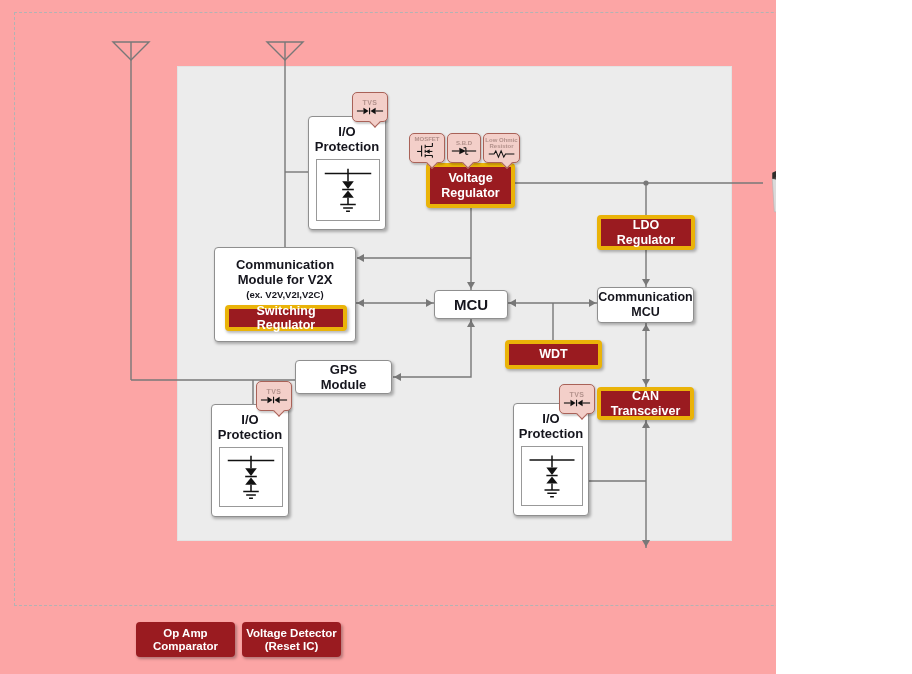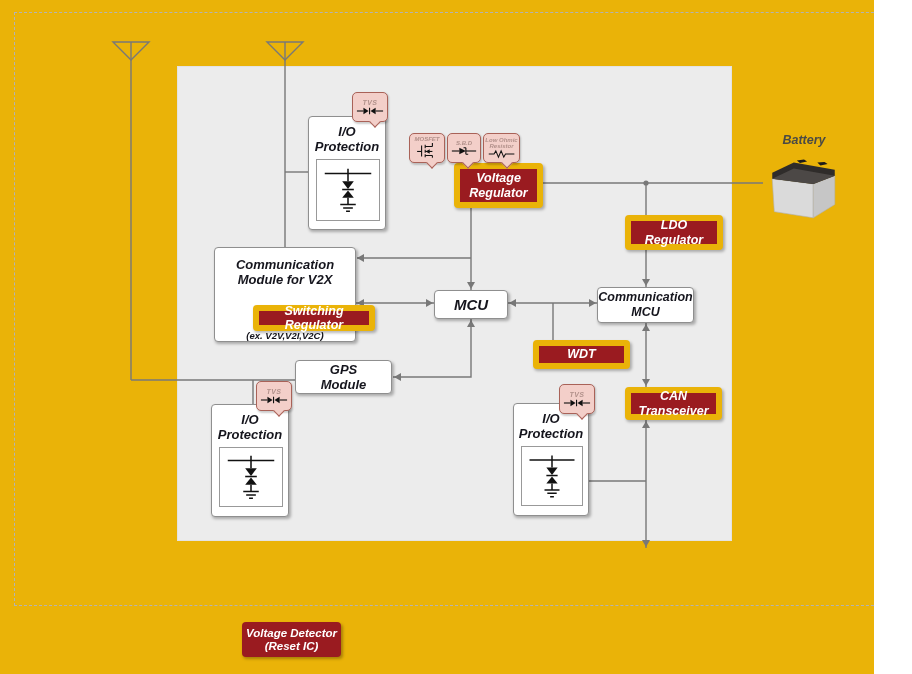--- a/index.html
+++ b/index.html
@@ -1,33 +1,33 @@
 <!DOCTYPE html>
 <html><head>
 <meta charset="utf-8">
 <style>
   html,body{margin:0;padding:0;background:#fff;}
-  .canvas{position:relative;width:874px;height:674px;background:#eab308;overflow:hidden;
-          font-family:"Liberation Sans",sans-serif;font-style:italic;}
+  .canvas{position:relative;width:776px;height:674px;background:#fca5a5;overflow:hidden;
+          font-family:"Liberation Sans",sans-serif;}
   .dashed-frame{position:absolute;left:14px;top:12px;width:883px;height:592px;
           border:1px dashed #b3b3b3;}
   .panel{position:absolute;left:177px;top:66px;width:553px;height:473px;
           background:#ececec;border:1px solid #e3e3e3;}
   .wires{position:absolute;left:0;top:0;pointer-events:none;}
   .box{position:absolute;box-sizing:border-box;display:flex;flex-direction:column;
        align-items:center;justify-content:center;text-align:center;
        border-radius:4px;box-shadow:1.5px 2px 3px rgba(0,0,0,0.28);}
   .box.white{background:#fff;border:1px solid #8f8f8f;color:#15151d;}
-  .box.red{background:#9a1b20;color:#fff;border:6px solid #eab308;margin-left:28px;}
+  .box.red{background:#9a1b20;color:#fff;border:4px solid #eab308;}
   .box .t{font-weight:bold;font-size:13px;line-height:15px;}
   .box.red .t{font-size:12.5px;line-height:14.5px;}
   .io-box{justify-content:flex-start;padding-top:7px;}
   .io-schem{position:absolute;left:7px;top:42px;background:#fff;border:1px solid #999;}
   .mcu .t{font-size:15px;}
-  .comm-module{justify-content:space-between;padding-top:9px;}
+  .comm-module{justify-content:flex-start;padding-top:9px;}
   .comm-module .sub{font-weight:bold;font-size:9.5px;margin-top:2px;color:#15151d;}
   .sw-reg{position:absolute;left:10px;top:57px;width:122px;height:26px;}
   .callout{position:absolute;box-sizing:border-box;background:#f3cfc9;
        border:1.5px solid #a96258;border-radius:5px;z-index:6;display:flex;
        flex-direction:column;align-items:center;justify-content:center;
        box-shadow:1px 1.5px 2px rgba(0,0,0,0.2);}
   .callout .cl{font-weight:bold;color:#b2918b;font-size:7px;line-height:7px;letter-spacing:.4px;}
   .callout .cl.tiny{font-size:6px;line-height:6px;letter-spacing:0;}
   .callout .tail{position:absolute;width:7px;height:7px;background:#f3cfc9;
        border-right:1.5px solid #a96258;border-bottom:1.5px solid #a96258;
@@ -279,17 +279,20 @@
   <div class="battery-label">Battery</div>
   <svg class="battery-icon" width="82" height="74" viewBox="0 0 80 72">
     <polygon points="10,30 50,35 50,68 12,62" fill="#dadada" stroke="#b2b2b2" stroke-width="0.6"></polygon>
     <polygon points="50,35 71,27 71,55 50,68" fill="#c6c6c6" stroke="#b2b2b2" stroke-width="0.6"></polygon>
     <polygon points="10,24 31,14 71,21 71,27 50,35 10,30" fill="#2f2c2a"></polygon>
     <polygon points="10,30 31,20 71,27 50,35" fill="#4c4846"></polygon>
     <polygon points="34,12 41,11 44,13 37,14.5" fill="#1d1b1a"></polygon>
     <polygon points="54,14 61,13.5 64,15.5 57,17" fill="#1d1b1a"></polygon>
   </svg>
 
+  <div class="legend-box" style="left:136px;top:622px">
+    <span>Op Amp Comparator</span>
+  </div>
   <div class="legend-box" style="left:242px;top:622px">
     <span>Voltage Detector (Reset IC)</span>
   </div>
 
 </div>
 
 </body></html>

